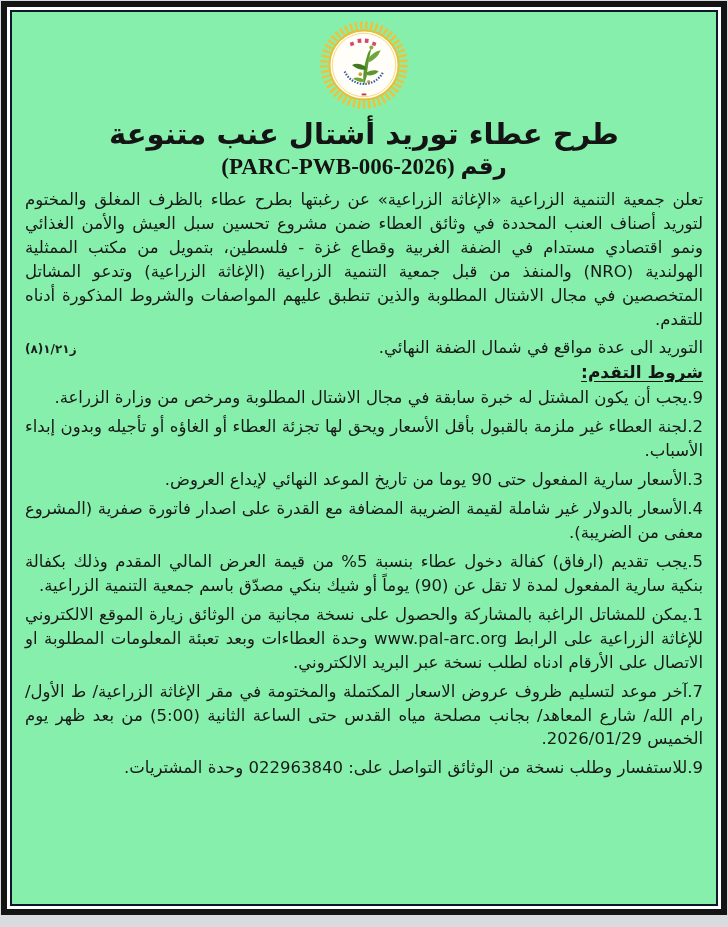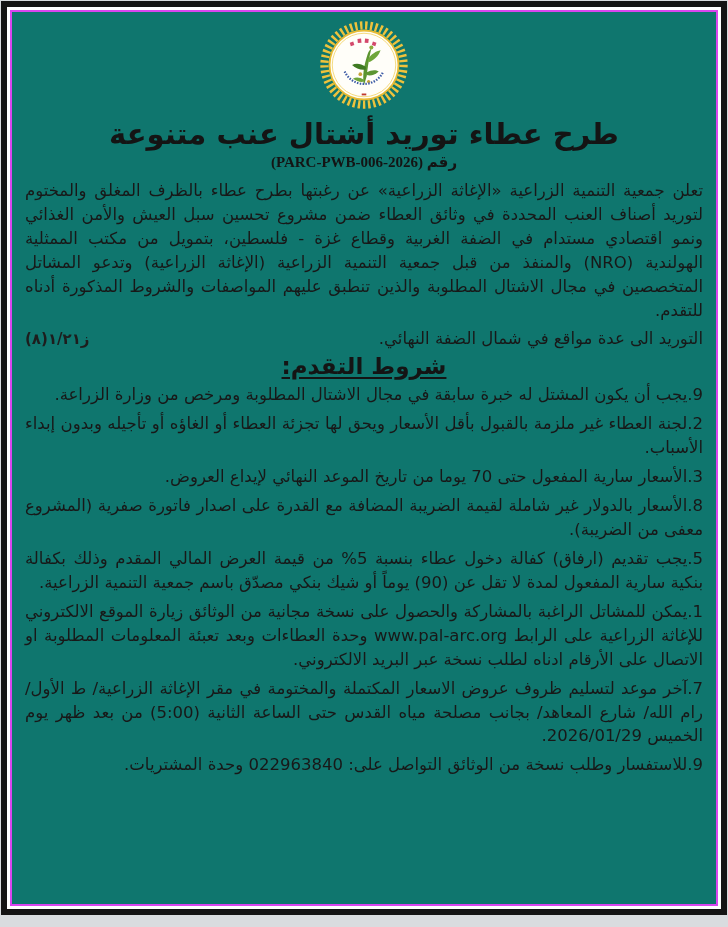--- a/index.html
+++ b/index.html
@@ -14,77 +14,76 @@
   .page {
     box-sizing: border-box;
     margin: 1px 1px 0 1px;
     height: 914px;
     border: 6px solid #141414;
     padding: 3px;
     background: #ffffff;
   }
   .inner {
     box-sizing: border-box;
-    border: 2px solid #d946ef;
+    border: 2px solid #0f172a;
     height: 100%;
     padding: 5px 13px 4px 13px;
     overflow: hidden;
-    background: #0f766e;
+    background: #86efac;
     direction: rtl;
   }
   .logo-wrap {
     text-align: center;
     margin: 2px 0 0 0;
     line-height: 0;
   }
   h1.title {
     margin: 6px 0 2px 0;
     text-align: center;
     font-size: 29px;
     font-weight: 700;
     color: #141414;
     letter-spacing: 0;
   }
   h2.reference {
     margin: 2px 0 8px 0;
     text-align: center;
-    font-size: 15px;
+    font-size: 23px;
     font-weight: 700;
     color: #141414;
     font-family: "Liberation Serif", "DejaVu Sans", serif;
   }
   p.body-text {
     margin: 0 0 4px 0;
     font-size: 16.5px;
     line-height: 1.45;
     font-weight: 400;
     color: #181818;
     text-align: justify;
   }
   .delivery-row {
     display: flex;
     justify-content: space-between;
     align-items: baseline;
     margin: 2px 0 3px 0;
   }
   .delivery-row p { margin: 0; }
   .filing-mark {
-    font-size: 15px;
+    font-size: 12px;
     font-weight: 700;
     color: #1d1d1d;
     white-space: nowrap;
   }
   h3.cond-heading {
     margin: 2px 0 4px 0;
-    font-size: 23px;
+    font-size: 17px;
     font-weight: 700;
     color: #141414;
     text-decoration: underline;
     text-underline-offset: 3px;
-    text-align: center;
   }
   p.cond { margin-bottom: 5px; }
   p.cond:last-child { margin-bottom: 6px; }
 </style>
 </head>
 <body>
 
 <div class="page">
   <div class="inner">
 
@@ -126,21 +125,21 @@
 
     <div class="delivery-row">
       <p class="body-text">التوريد الى عدة مواقع في شمال الضفة النهائي.</p>
       <span class="filing-mark">ز١/٢١(٨)</span>
     </div>
 
     <h3 class="cond-heading">شروط التقدم:</h3>
 
     <p class="body-text cond">9.يجب أن يكون المشتل له خبرة سابقة في مجال الاشتال المطلوبة ومرخص من وزارة الزراعة.</p>
     <p class="body-text cond">2.لجنة العطاء غير ملزمة بالقبول بأقل الأسعار ويحق لها تجزئة العطاء أو الغاؤه أو تأجيله وبدون إبداء الأسباب.</p>
-    <p class="body-text cond">3.الأسعار سارية المفعول حتى 70 يوما من تاريخ الموعد النهائي لإيداع العروض.</p>
-    <p class="body-text cond">8.الأسعار بالدولار غير شاملة لقيمة الضريبة المضافة مع القدرة على اصدار فاتورة صفرية (المشروع معفى من الضريبة).</p>
+    <p class="body-text cond">3.الأسعار سارية المفعول حتى 90 يوما من تاريخ الموعد النهائي لإيداع العروض.</p>
+    <p class="body-text cond">4.الأسعار بالدولار غير شاملة لقيمة الضريبة المضافة مع القدرة على اصدار فاتورة صفرية (المشروع معفى من الضريبة).</p>
     <p class="body-text cond">5.يجب تقديم (ارفاق) كفالة دخول عطاء بنسبة 5% من قيمة العرض المالي المقدم وذلك بكفالة بنكية سارية المفعول لمدة لا تقل عن (90) يوماً أو شيك بنكي مصدّق باسم جمعية التنمية الزراعية.</p>
     <p class="body-text cond">1.يمكن للمشاتل الراغبة بالمشاركة والحصول على نسخة مجانية من الوثائق زيارة الموقع الالكتروني للإغاثة الزراعية على الرابط www.pal-arc.org وحدة العطاءات وبعد تعبئة المعلومات المطلوبة او الاتصال على الأرقام ادناه لطلب نسخة عبر البريد الالكتروني.</p>
     <p class="body-text cond">7.آخر موعد لتسليم ظروف عروض الاسعار المكتملة والمختومة في مقر الإغاثة الزراعية/ ط الأول/ رام الله/ شارع المعاهد/ بجانب مصلحة مياه القدس حتى الساعة الثانية (5:00) من بعد ظهر يوم الخميس 2026/01/29.</p>
     <p class="body-text cond">9.للاستفسار وطلب نسخة من الوثائق التواصل على: 022963840 وحدة المشتريات.</p>
 
   </div>
 </div>
 
 </body></html>

